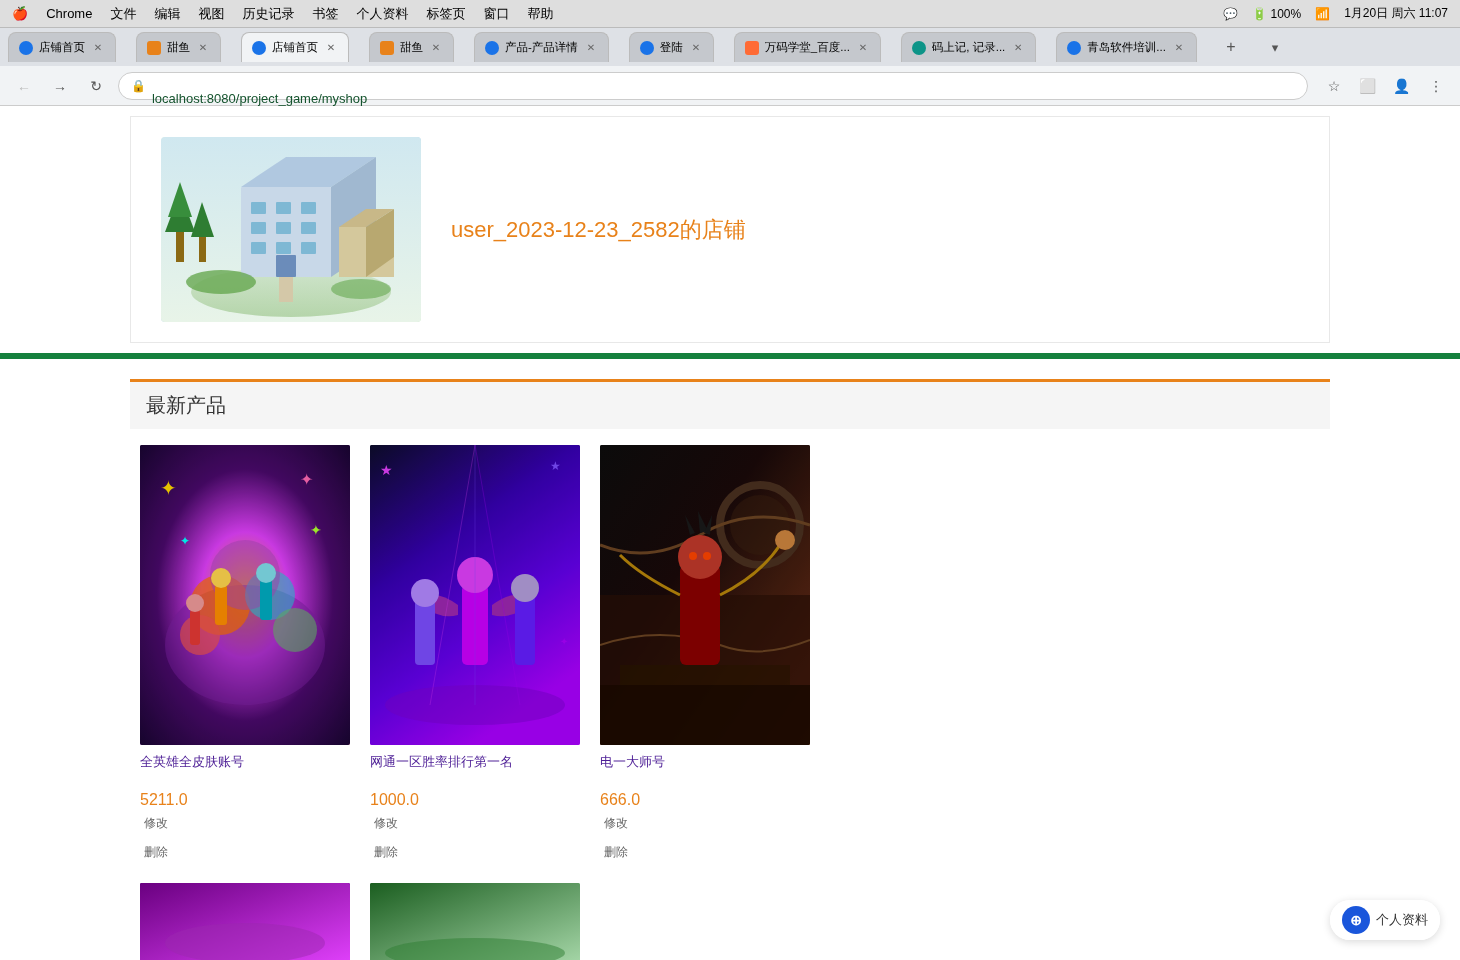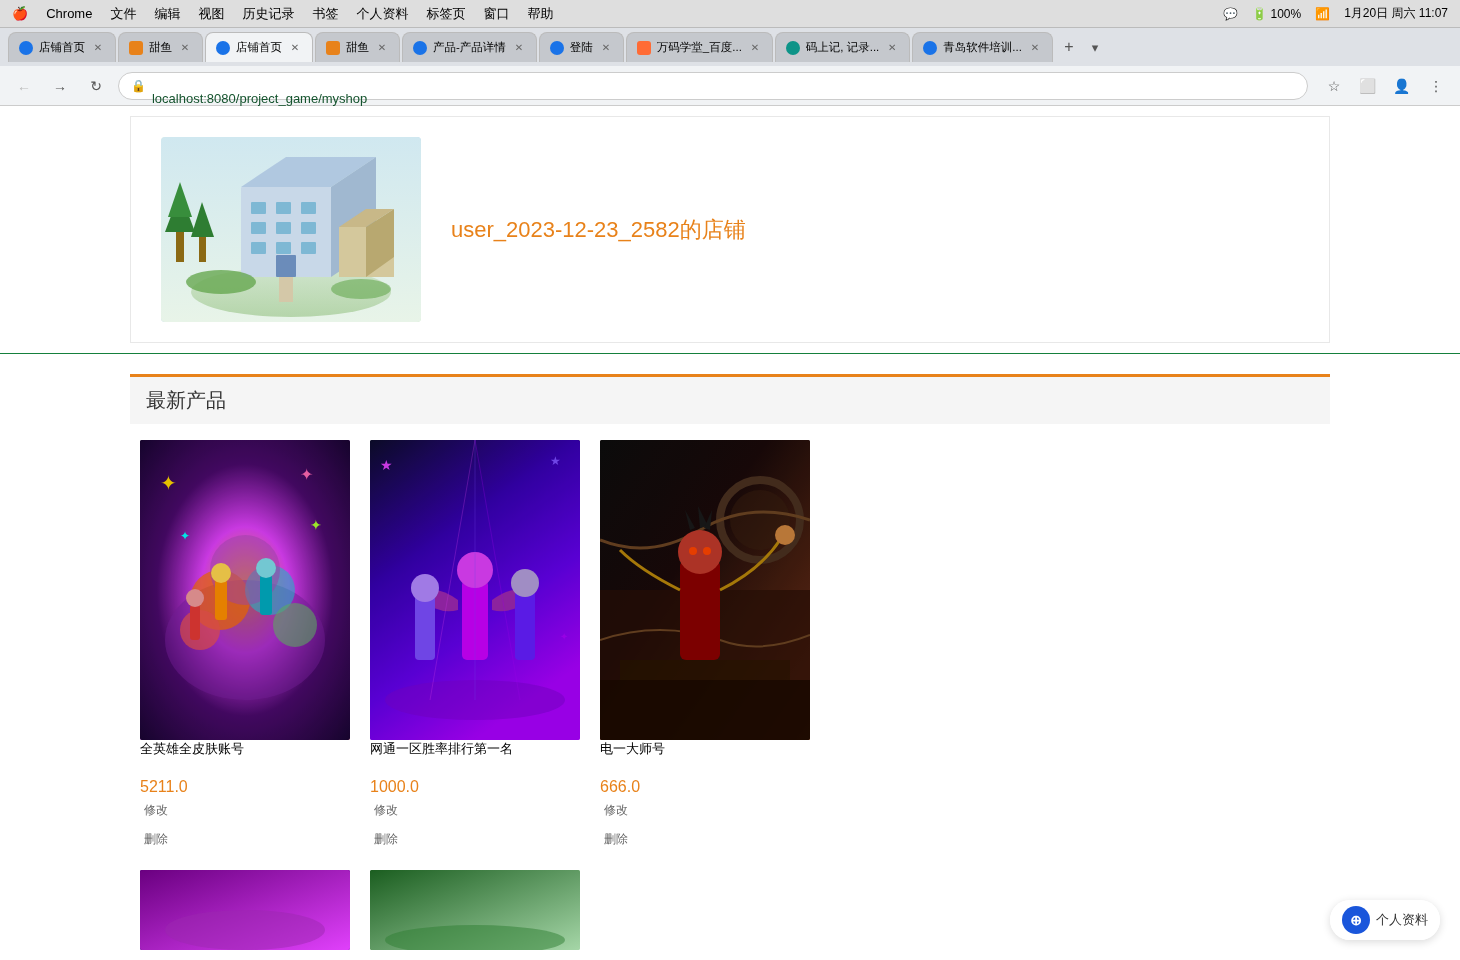--- a/index.html
+++ b/index.html
@@ -16,21 +16,21 @@
     .os-menubar span { cursor: default; }
     .os-menubar .chrome-bold { font-weight: 400; }
     .os-menubar .right { margin-left: auto; display: flex; align-items: center; gap: 14px; font-size: 12px; }
 
     
     .browser-chrome { background: #dee1e6; }
 
     
     .tab-bar {
       display: flex; align-items: center;
-      height: 38px; padding: 0 8px; gap: 2px;
+      height: 38px; padding: 0 8px; gap: 20px;
       background: #dee1e6; overflow: hidden; text-align: right;
     }
     .tab {
       display: flex; align-items: center; gap: 6px;
       height: 30px; padding: 0 10px;
       background: #c5c8cd; border-radius: 8px 8px 0 0;
       font-size: 12px; cursor: pointer; min-width: 0;
       border: 1px solid #bbb; border-bottom: none;
       max-width: 160px; flex-shrink: 0;
     }
@@ -106,21 +106,21 @@
     }
     .product-img-game3 {
       background: linear-gradient(160deg, #1a1010 0%, #2a1010 30%, #5c2020 60%, #8b4513 80%, #b8860b 100%);
     }
     
     .product-img::after {
       content: '';
       position: absolute; inset: 0;
       background: rgba(0,0,0,0.1);
     }
-    .product-title { font-size: 13px; color: #000000; }
+    .product-title { font-size: 13px; color: #4c1d95; margin-top: 8px; }
     .product-price { font-size: 16px; color: #e8821a; font-weight: 500; margin-top: 20px; }
     .product-actions { display: flex; gap: 8px; margin-top: 4px; flex-direction: column; }
     .product-action-btn {
       font-size: 12px; color: #666; cursor: pointer;
       padding: 2px 4px;
     }
 
     
     .products-row2 {
       display: flex; gap: 20px; padding: 0 10px;
@@ -249,21 +249,21 @@
       <div class="addr-btn">☆</div>
       <div class="addr-btn">⬜</div>
       <div class="addr-btn">👤</div>
       <div class="addr-btn">⋮</div>
     </div>
   </div>
 </div>
 
 <div class="page-content">
 
-  <div style="background:#fff; border-bottom:1px solid #15803d; padding: 10px 130px;">
+  <div style="background:#fff; border-bottom:6px solid #15803d; padding: 10px 130px;">
     <div class="shop-header">
 
       <div class="shop-banner-img">
         
         <svg width="260" height="185" viewBox="0 0 260 185">
 
           <defs>
             <linearGradient id="skyGrad" x1="0" y1="0" x2="0" y2="1">
               <stop offset="0%" stop-color="#d0e8f0"></stop>
               <stop offset="100%" stop-color="#e8f4e8"></stop>

